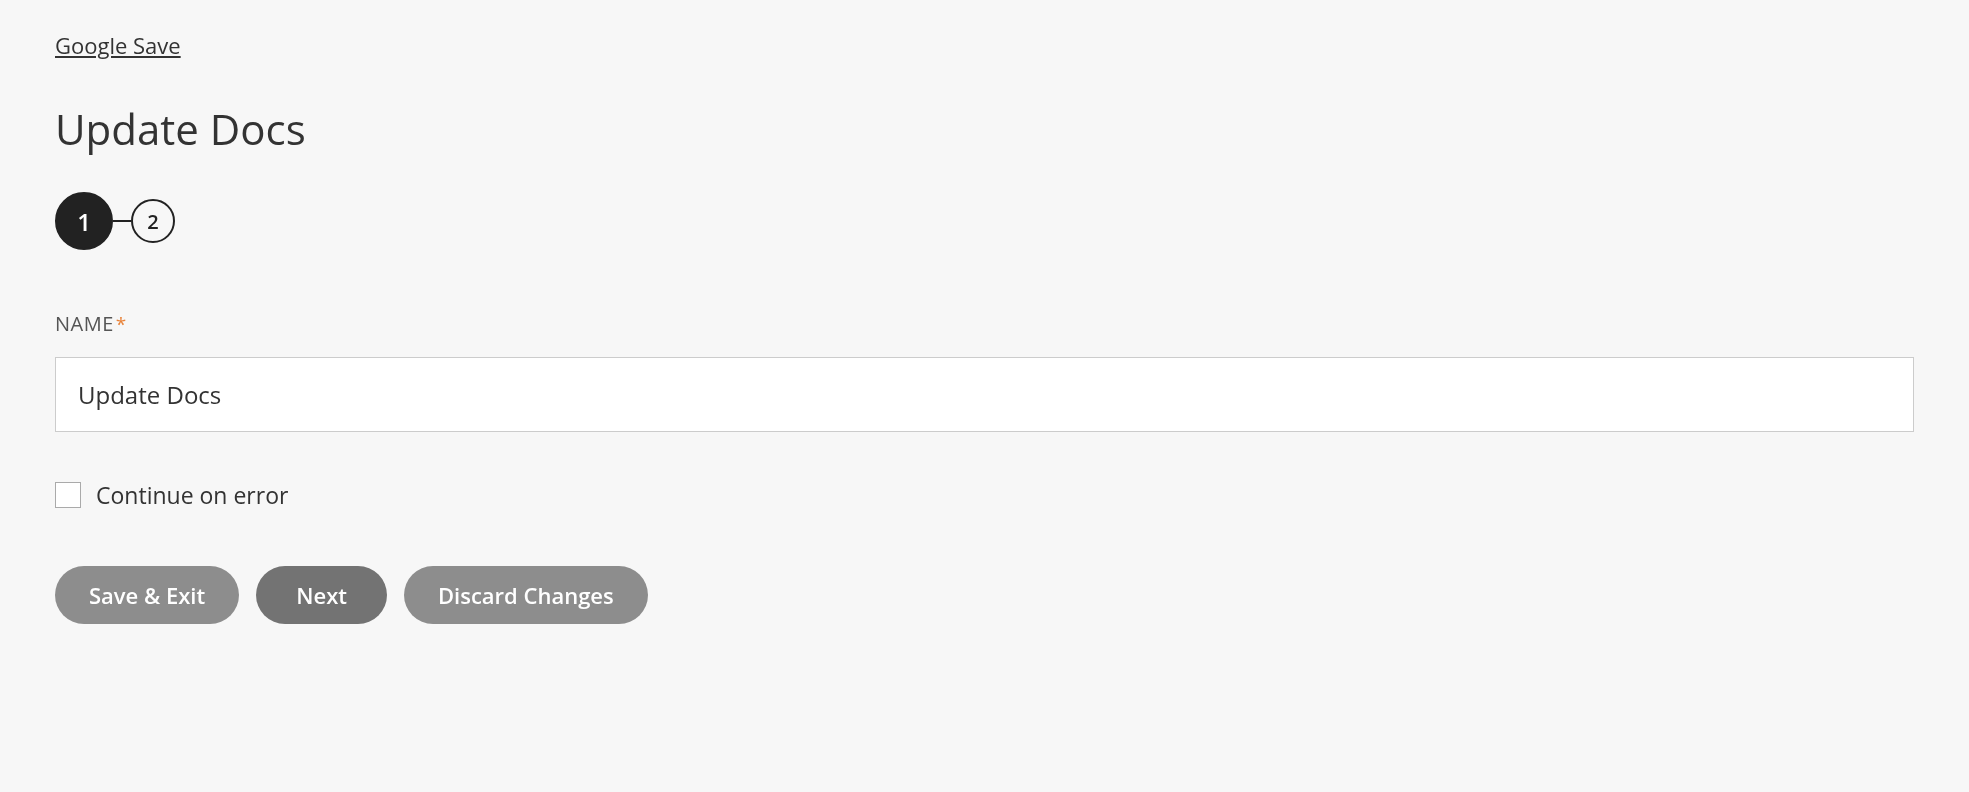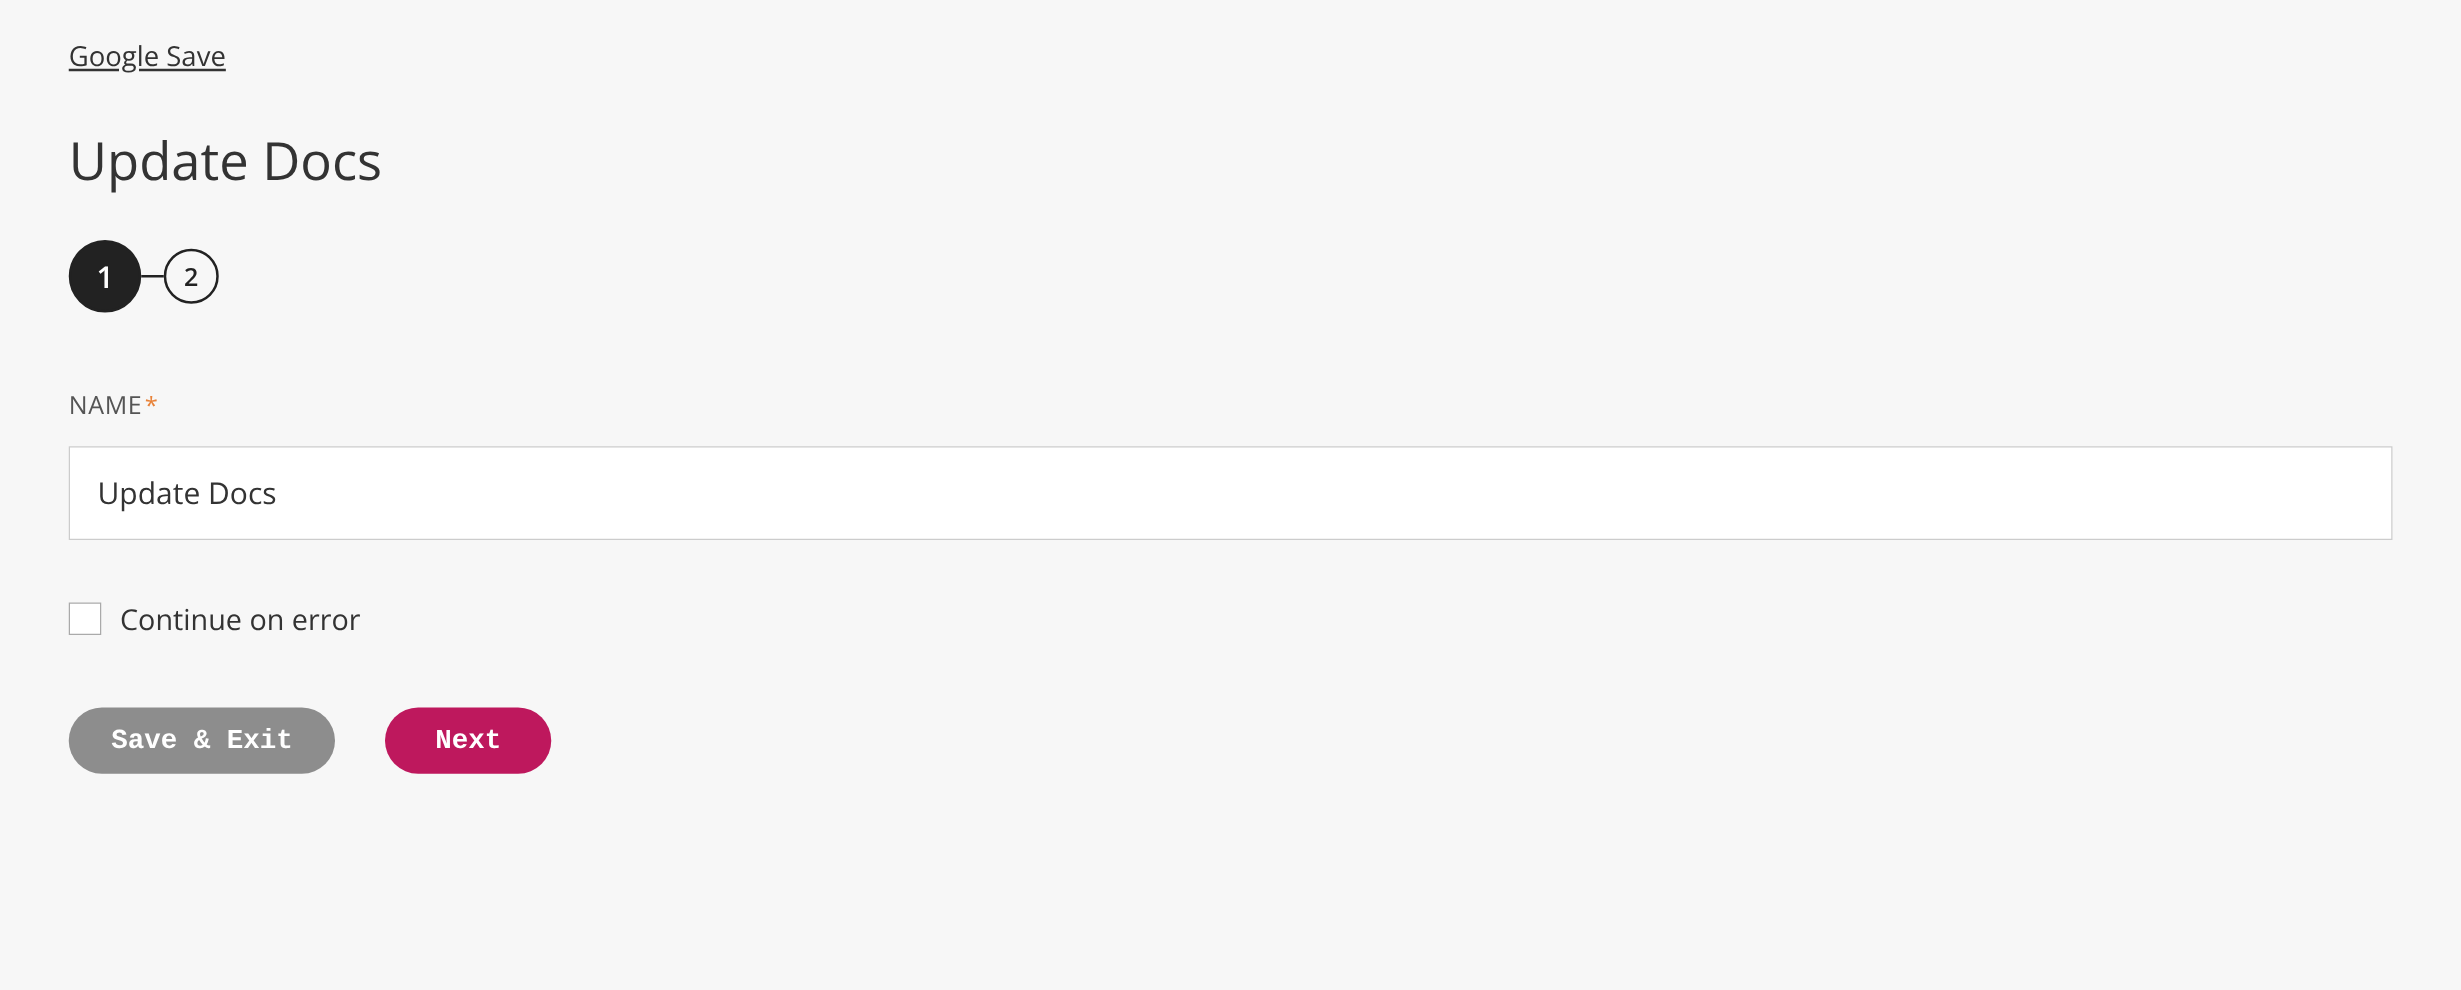--- a/index.html
+++ b/index.html
@@ -98,38 +98,37 @@
       cursor: pointer;
     }
     .checkbox-label {
       font-size: 23px;
       color: #333;
       cursor: pointer;
     }
     .button-row {
       margin-top: 55px;
       display: flex;
-      gap: 40px;
-      font-family: Liberation Mono, monospace;
+      gap: 17px;
     }
     .btn {
       border: none;
       border-radius: 999px;
       padding: 14px 34px;
       font-size: 22px;
       font-weight: 600;
       color: #fff;
       cursor: pointer;
       font-family: inherit;
     }
     .btn-gray {
       background: #8d8d8d;
     }
     .btn-orange {
-      background: #be185d;
+      background: #737373;
       padding: 14px 40px;
     }
   </style>
 </head>
 <body>
 
 
 
 <a class="breadcrumb">Google Save</a>
 
@@ -147,16 +146,17 @@
 </div>
 
 <div class="checkbox-row">
   <div class="checkbox-box"></div>
   <label class="checkbox-label">Continue on error</label>
 </div>
 
 <div class="button-row">
   <button class="btn btn-gray">Save &amp; Exit</button>
   <button class="btn btn-orange">Next</button>
+  <button class="btn btn-gray">Discard Changes</button>
 </div>
 
 
 
 
 </body></html>

